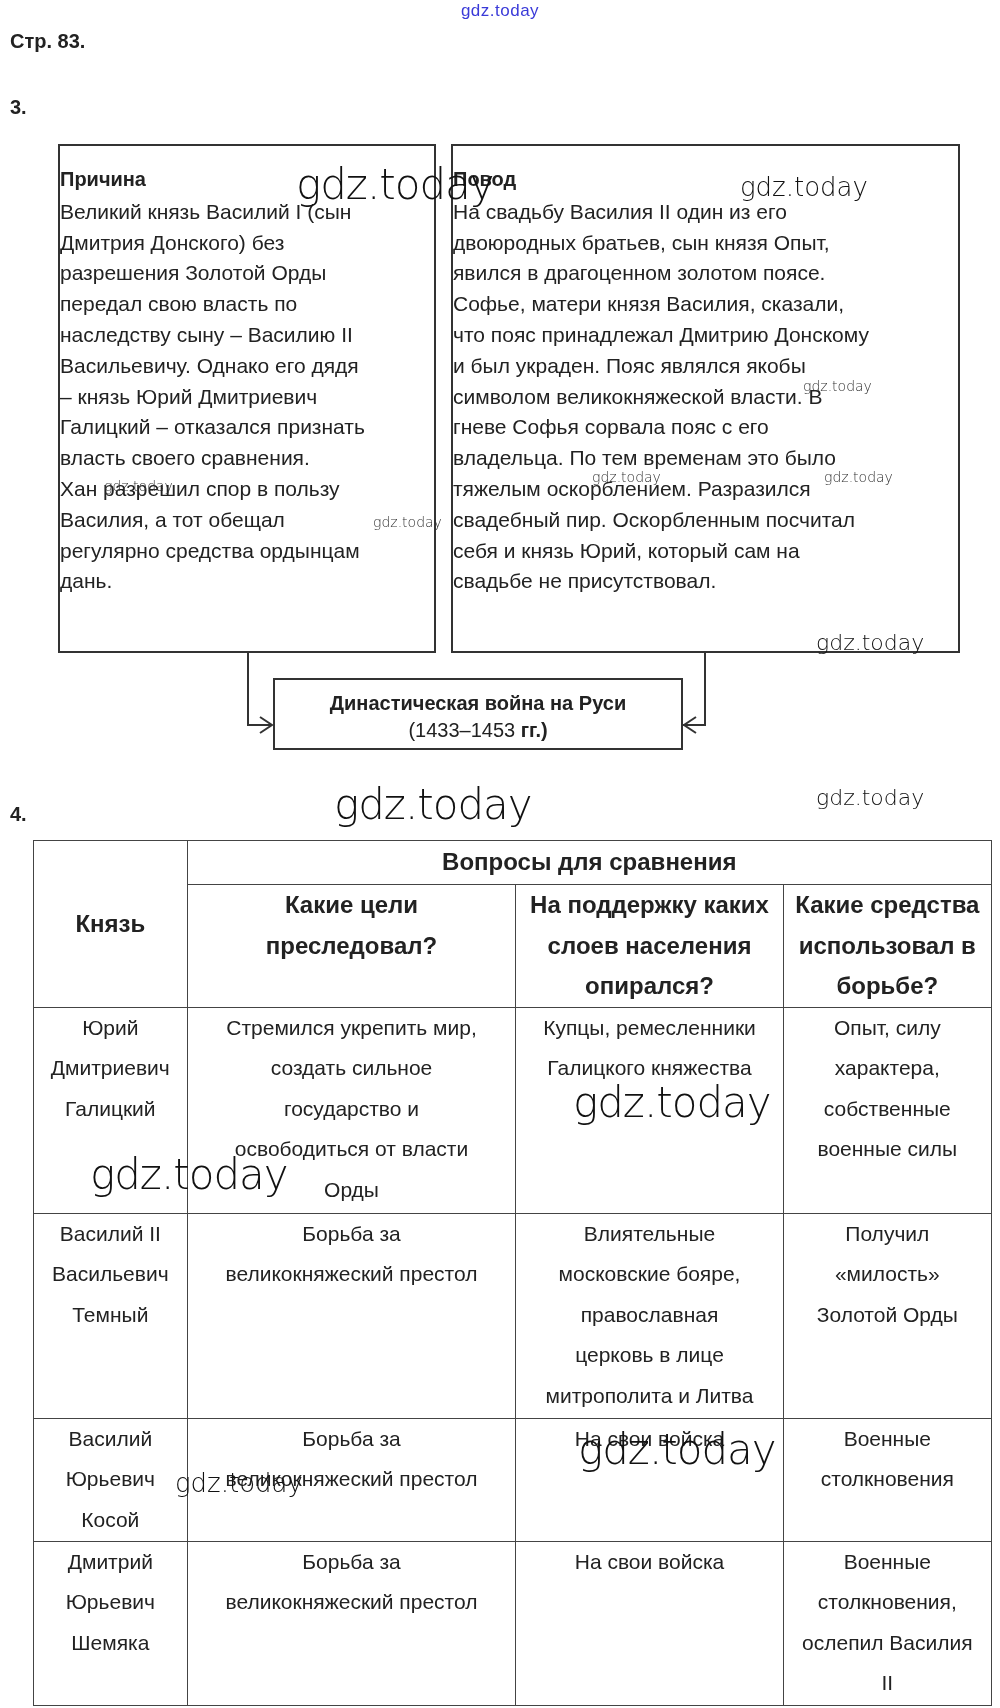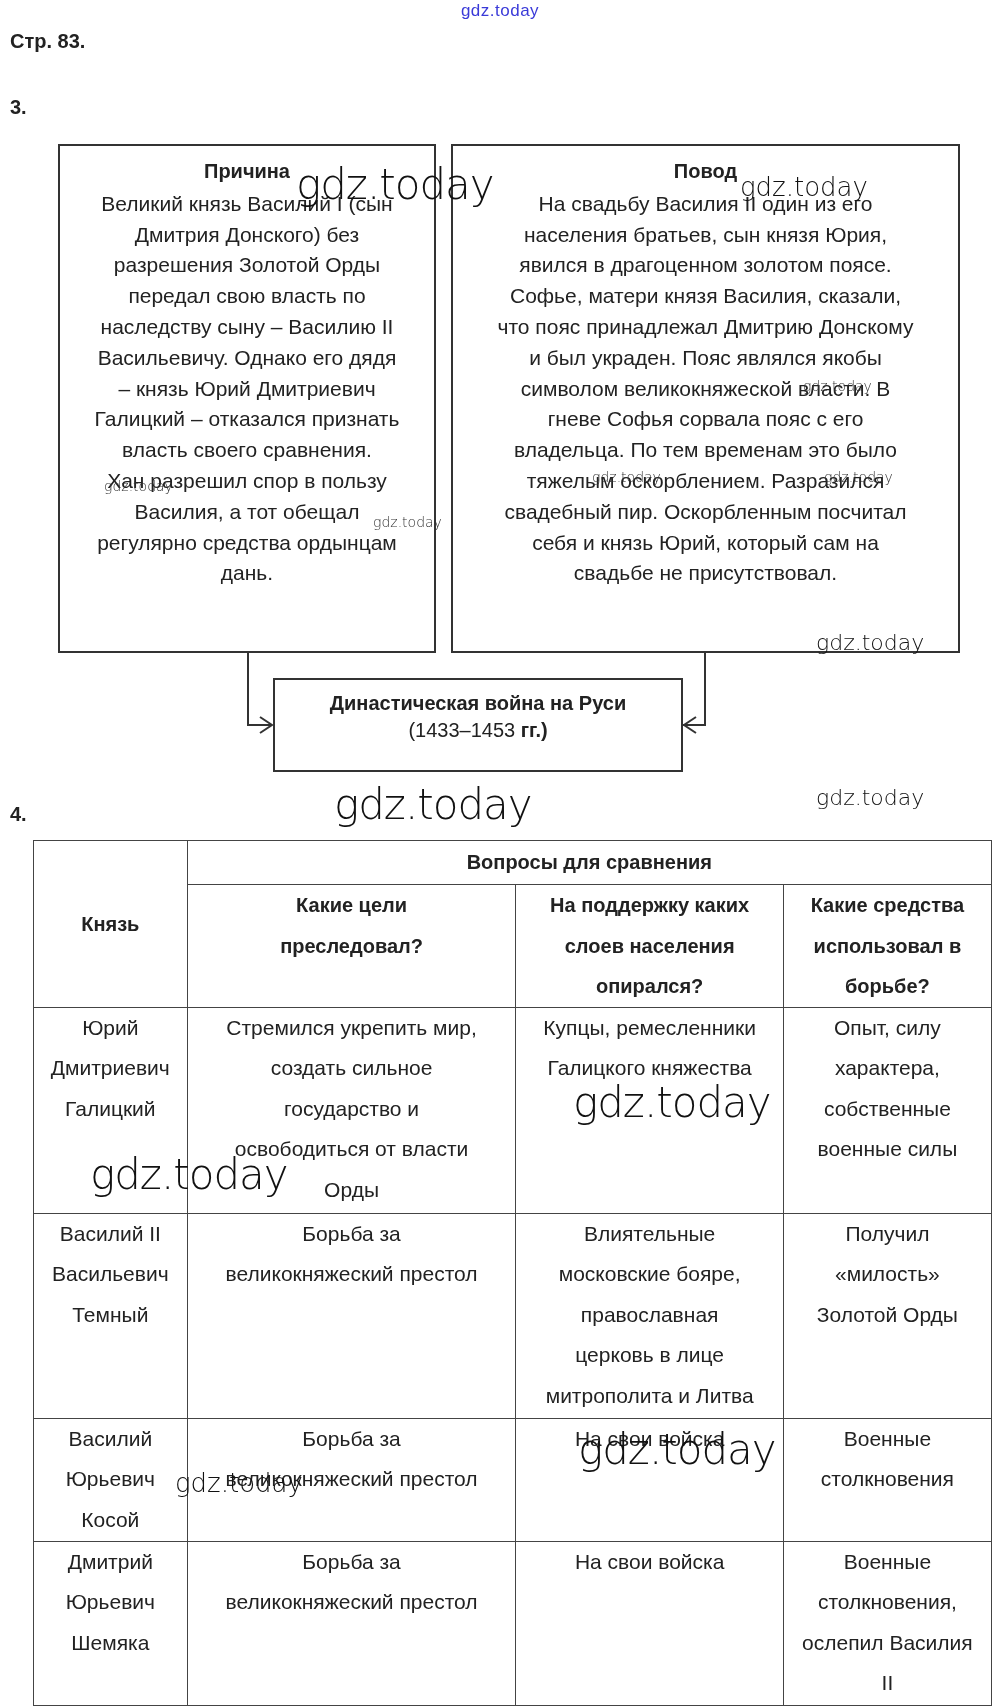--- a/index.html
+++ b/index.html
@@ -6,44 +6,44 @@
   body {
     width: 1000px; height: 1708px; position: relative; overflow: hidden;
     font-family: "Liberation Sans", sans-serif; color: #222222;
   }
   .abs { position: absolute; }
   .wm-top { left: 0; width: 1000px; top: 1px; text-align: center; color: #3a3ad8; font-size: 17px; letter-spacing: 0.5px; }
   .page-no { left: 10px; top: 30px; font-weight: bold; font-size: 20px; }
   .task { left: 10px; font-weight: bold; font-size: 20px; }
 
   .box {
-    border: 2px solid #333; box-sizing: border-box; text-align: center;
-    font-size: 21px; line-height: 30.8px; padding-top: 10px;
+    border: 2px solid #333; box-sizing: border-box; 
+    font-size: 21px; line-height: 30.8px; padding-top: 18px;
   }
   .box .ttl { font-weight: bold; font-size: 20px; margin-bottom: 2px; }
   .cause { left: 58px; top: 144px; width: 378px; height: 509px; }
   .reason { left: 451px; top: 144px; width: 509px; height: 509px; }
   .result {
-    left: 273px; top: 678px; width: 410px; height: 94px;
+    left: 273px; top: 678px; width: 410px; height: 72px;
     border: 2px solid #333; box-sizing: border-box; text-align: center;
   }
   .result .ttl { font-weight: bold; font-size: 20px; margin-top: 12px; }
   .result .years { font-size: 20px; margin-top: 4px; }
   .result .years b { font-weight: bold; }
 
   .line { background: #333; }
 
   table.cmp {
     position: absolute; left: 33px; top: 840px; width: 959px;
     border-collapse: collapse; font-size: 21px; line-height: 40.5px;
   }
   table.cmp td, table.cmp th {
     border: 1.5px solid #444; text-align: center; vertical-align: top; padding: 0 4px;
   }
-  table.cmp th { font-weight: bold; font-size: 20px; }
+  table.cmp th { font-weight: bold; font-size: 24px; }
   table.cmp th.grp { height: 43px; vertical-align: middle; }
   table.cmp th.q { height: 120px; padding-top: 0; }
   table.cmp th.name-h { vertical-align: middle; }
   .u { }
   .c0 { width: 145px; margin-top: 40px; } .c1 { width: 322px; } .c2 { width: 260px; } .c3 { width: 200px; }
   tr.r0 td { height: 205px; } tr.r1 td { height: 204px; } tr.r2 td { height: 122px; } tr.r3 td { height: 163px; }
 
   .wm { position: absolute; color: #111; font-family: "DejaVu Sans", sans-serif; font-weight: 200; white-space: nowrap; }
   .wm.big { font-size: 42px; letter-spacing: -1px; }
   .wm.med { font-size: 26px; }
@@ -74,21 +74,21 @@
       <div>Василия, а тот обещал</div>
       <div>регулярно средства ордынцам</div>
       <div>дань.</div>
     </div>
 </div>
 
 <div class="abs box reason">
   <div class="ttl">Повод</div>
   <div>
       <div>На свадьбу Василия II один из его</div>
-      <div>населения братьев, сын князя Юрия,</div>
+      <div>двоюродных братьев, сын князя Опыт,</div>
       <div>явился в драгоценном золотом поясе.</div>
       <div>Софье, матери князя Василия, сказали,</div>
       <div>что пояс принадлежал Дмитрию Донскому</div>
       <div>и был украден. Пояс являлся якобы</div>
       <div>символом великокняжеской власти. В</div>
       <div>гневе Софья сорвала пояс с его</div>
       <div>владельца. По тем временам это было</div>
       <div>тяжелым оскорблением. Разразился</div>
       <div>свадебный пир. Оскорбленным посчитал</div>
       <div>себя и князь Юрий, который сам на</div>

